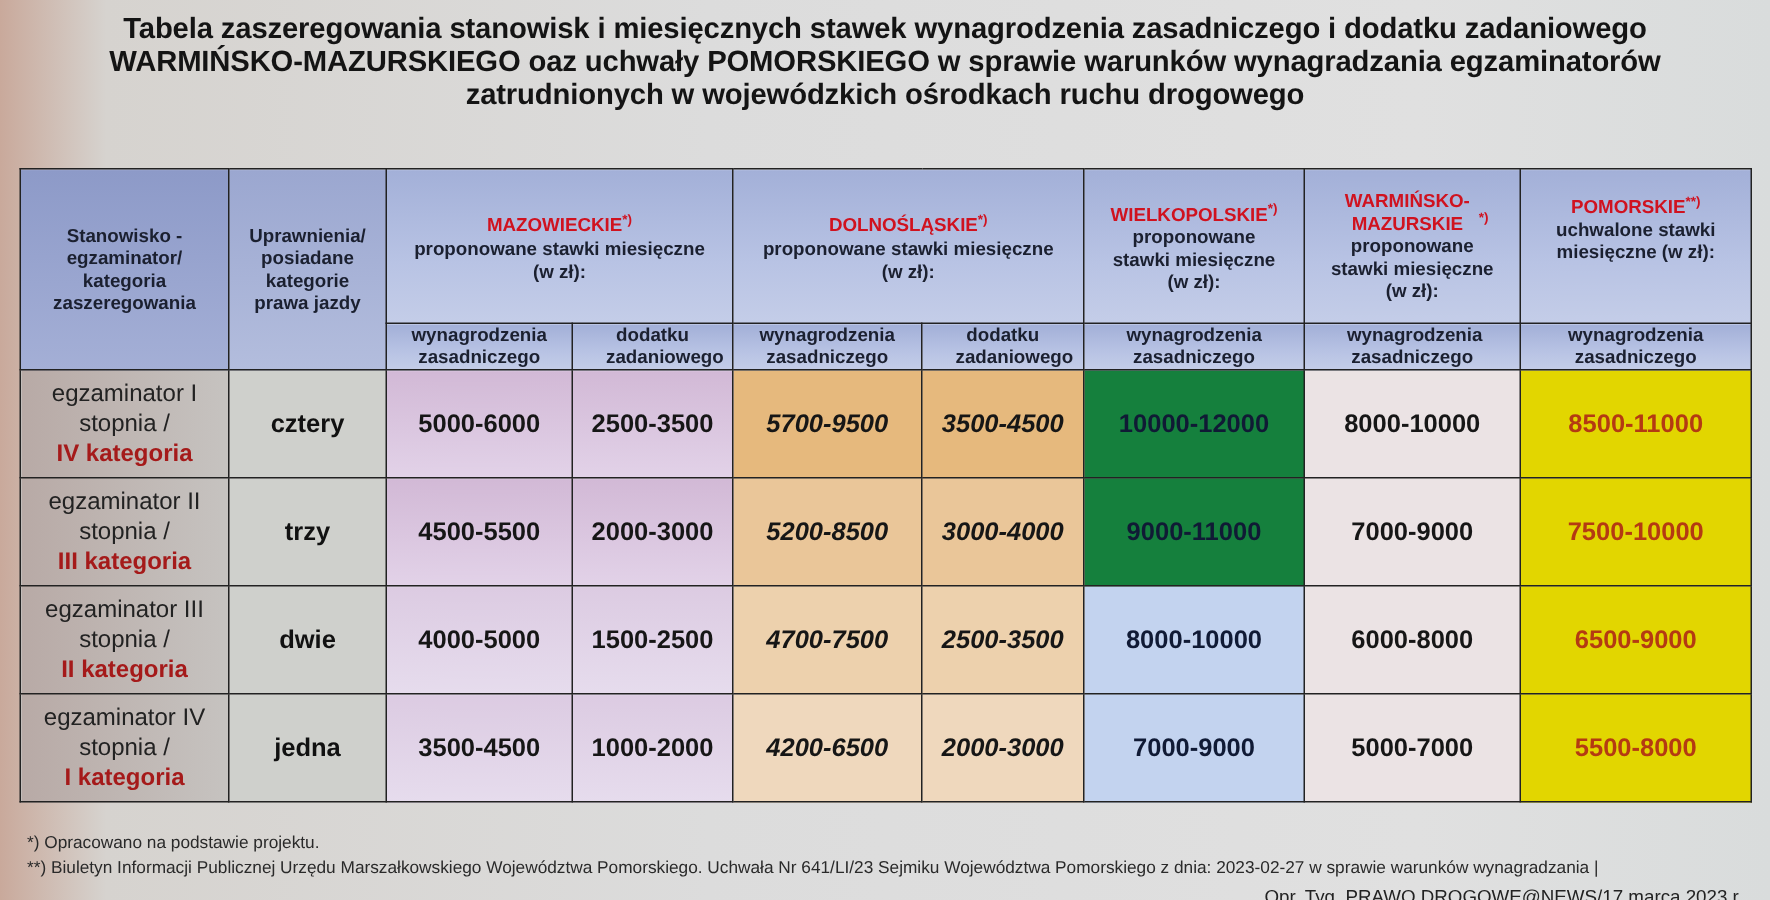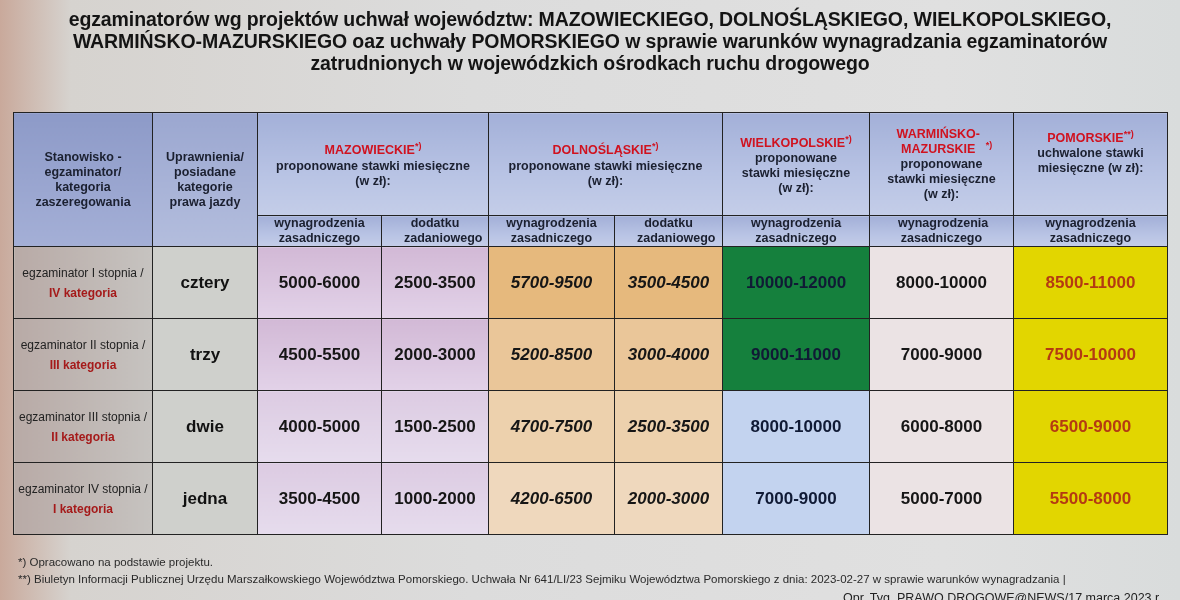--- a/index.html
+++ b/index.html
@@ -25,21 +25,21 @@
     font-family:"Liberation Sans", sans-serif;
   }
   th { font-weight:bold; font-size:12.5px; line-height:15px; color:#1b2030; }
   thead th { background:linear-gradient(180deg,#a3b0d8 0%,#b8c3e4 60%,#c4cde8 100%); }
   thead th.stan { background:linear-gradient(180deg,#8d9ac8,#a4afd6); }
   thead th.upr { background:linear-gradient(180deg,#9ba7d0,#b3bddd); }
   .reg { color:#d0121f; font-weight:bold; }
   .sup { font-size:9px; vertical-align:super; }
   .sub-h { font-size:12.5px; line-height:15px; height:28px;margin-top:43px; }
   td.stan {
-    text-align:left; padding-left:12px; font-size:12px; line-height:20px; color:#222;
+    text-align:left; padding-left:12px; font-size:16px; line-height:20px; color:#222;
     background:linear-gradient(90deg,#b8aaa6,#c6c3c0);
     margin-top:47px;
   }
   td.stan .kat { color:#a51a1a; font-weight:bold; }
   td.upr { font-weight:bold; font-size:17px; background:#cfd0cc; }
   td.val { font-weight:bold; font-size:17px; color:#161616; }
   td.maz { background:linear-gradient(180deg,#d2b9d6,#e2d2e8); }
   td.dol { background:#e9c391;font-style:italic; }
   td.wlk { background:#15803d; color:#101a35; }
   td.war { background:#ebe3e4; }
@@ -54,21 +54,21 @@
   .source {
     position:absolute; right:18px; top:543px; font-size:12.5px; color:#222;margin-top:48px;
   }
   .foot1 { position:absolute; left:18px; top:556px; font-size:11.5px; color:#2a2a2a; }
   .foot2 { position:absolute; left:18px; top:573px; font-size:11.5px; color:#2a2a2a; white-space:nowrap; }
 </style>
 </head>
 <body>
 
 <div class="title">
-  <div>egzaminatorów wg projektów uchwał województw: MAZOWIECKIEGO, DOLNOŚLĄSKIEGO, WIELKOPOLSKIEGO,</div>
+  <div>Tabela zaszeregowania stanowisk i miesięcznych stawek wynagrodzenia zasadniczego i dodatku zadaniowego</div>
   <div>WARMIŃSKO-MAZURSKIEGO oaz uchwały POMORSKIEGO w sprawie warunków wynagradzania egzaminatorów</div>
   <div>zatrudnionych w wojewódzkich ośrodkach ruchu drogowego</div>
 </div>
 
 <table class="main">
   <colgroup>
     <col style="width:139px">
       <col style="width:105px">
     <col style="width:124px">
       <col style="width:107px">

